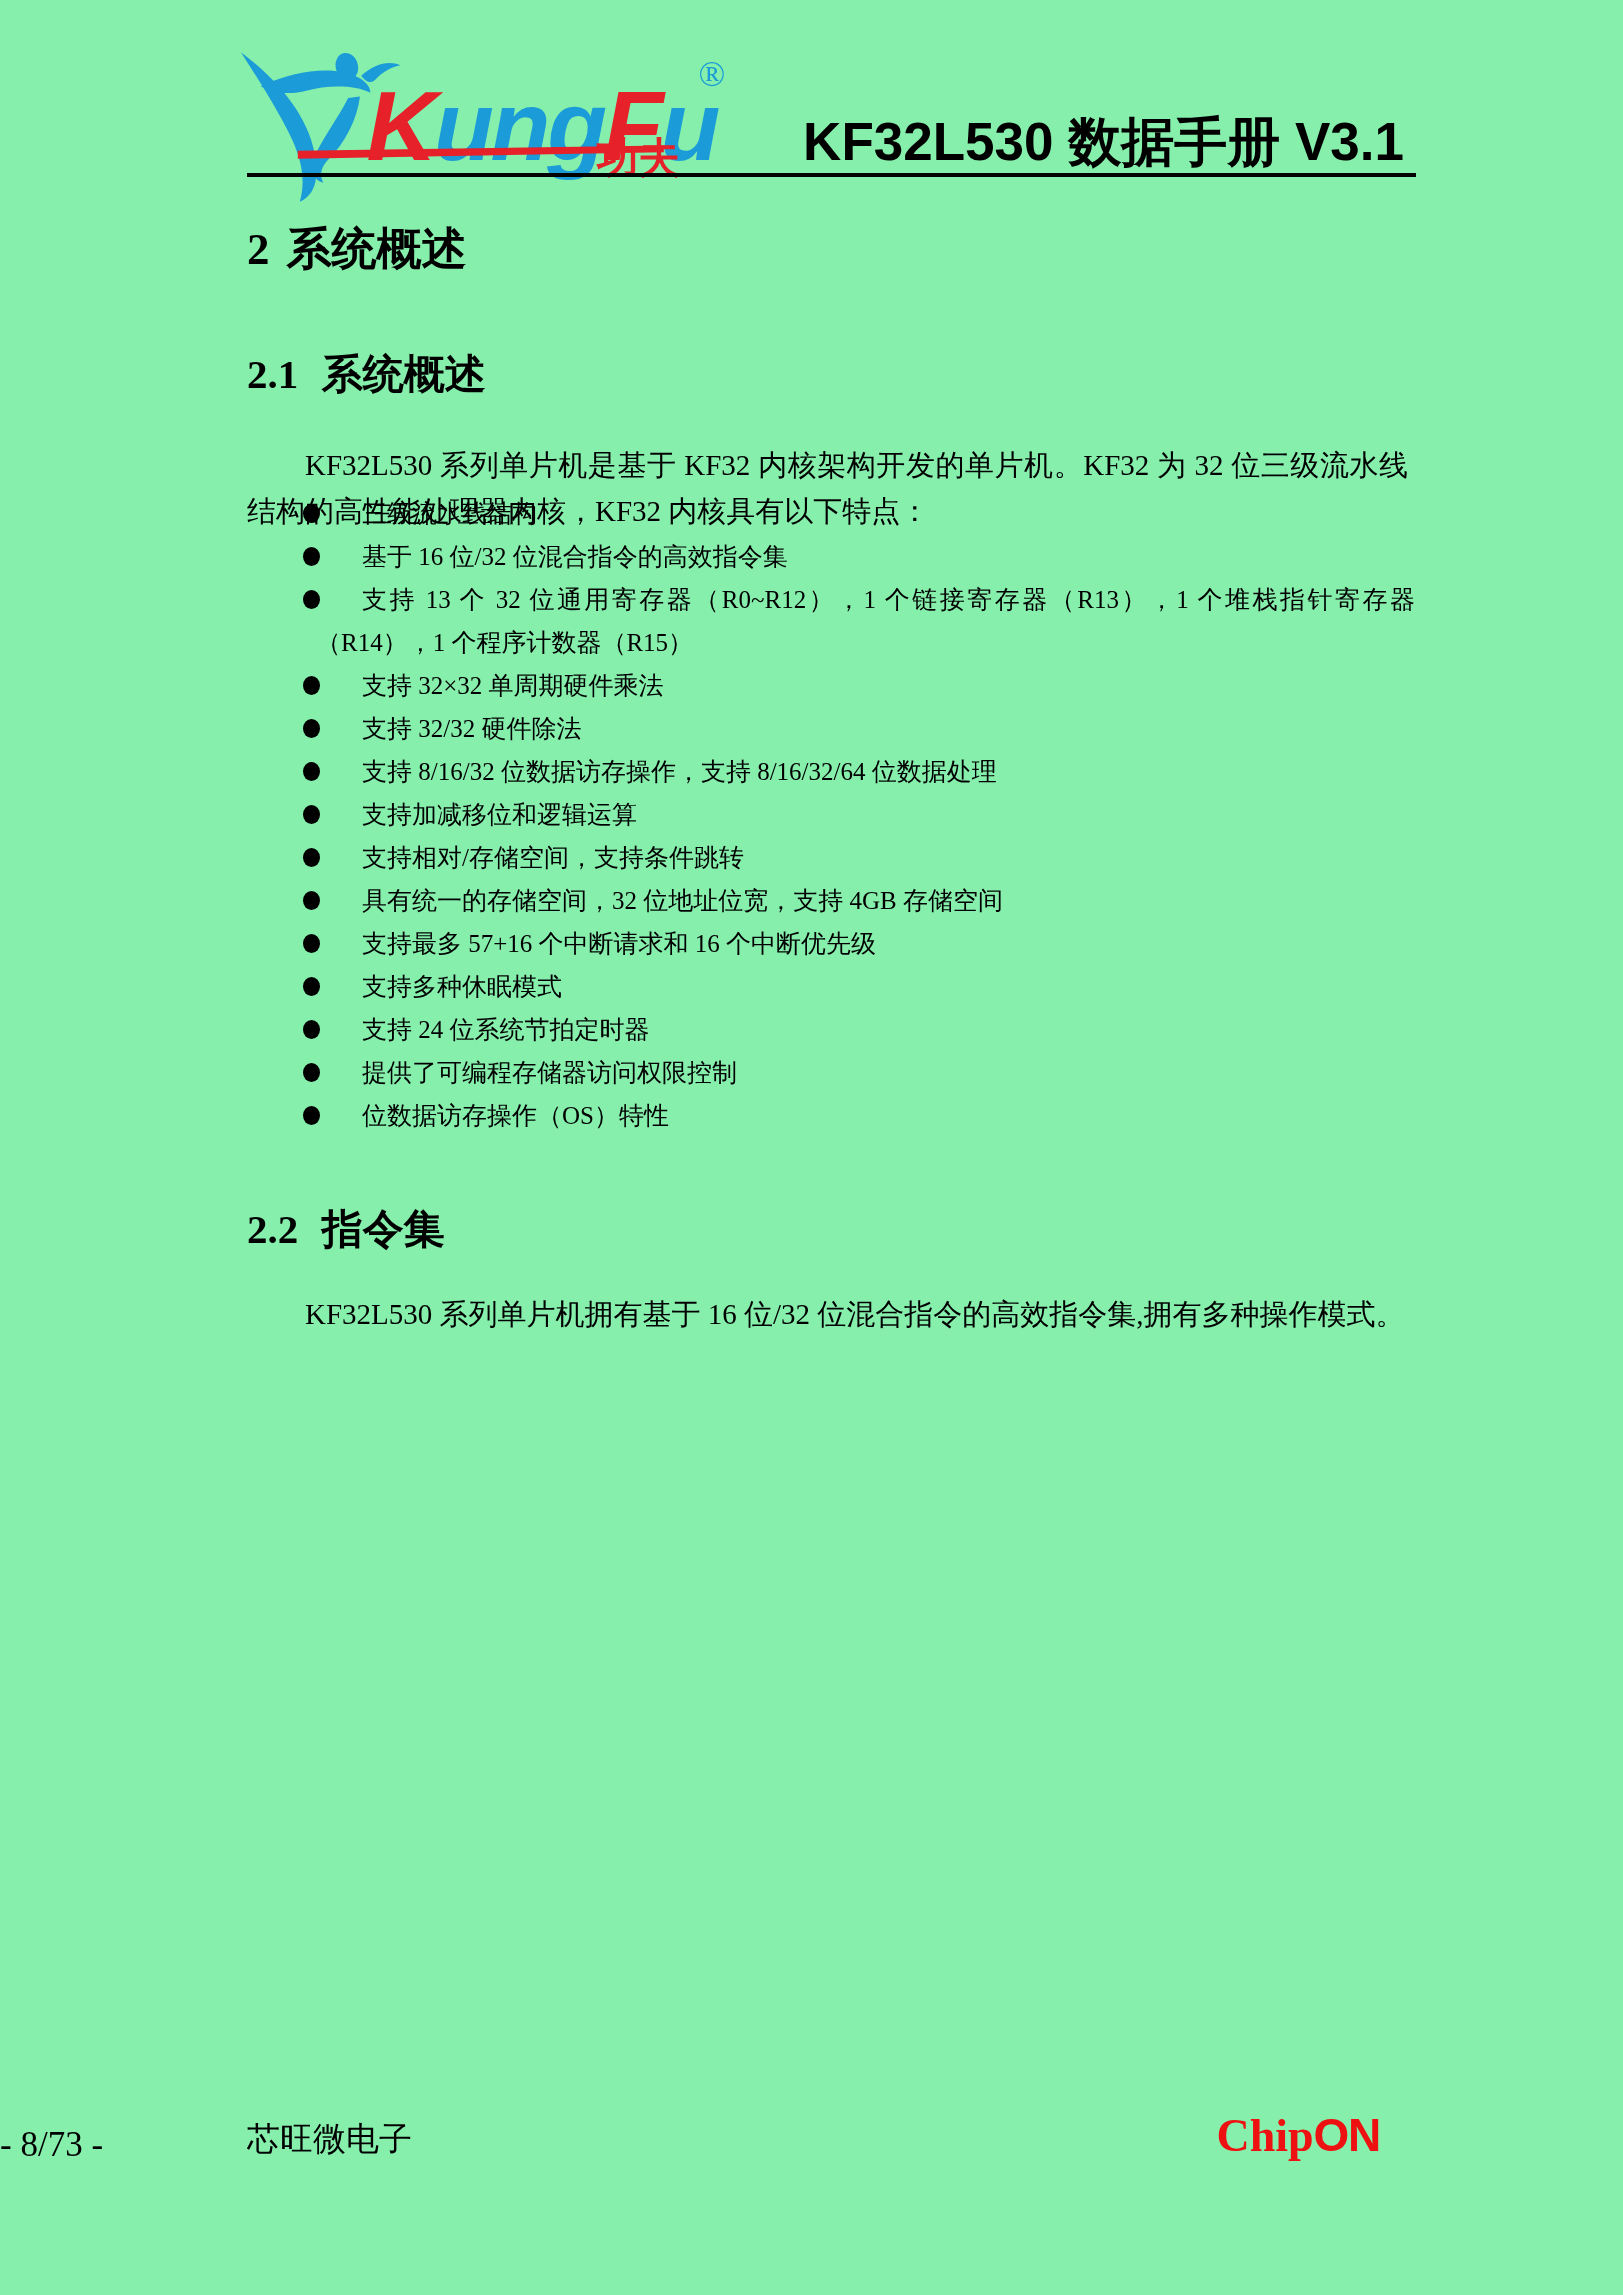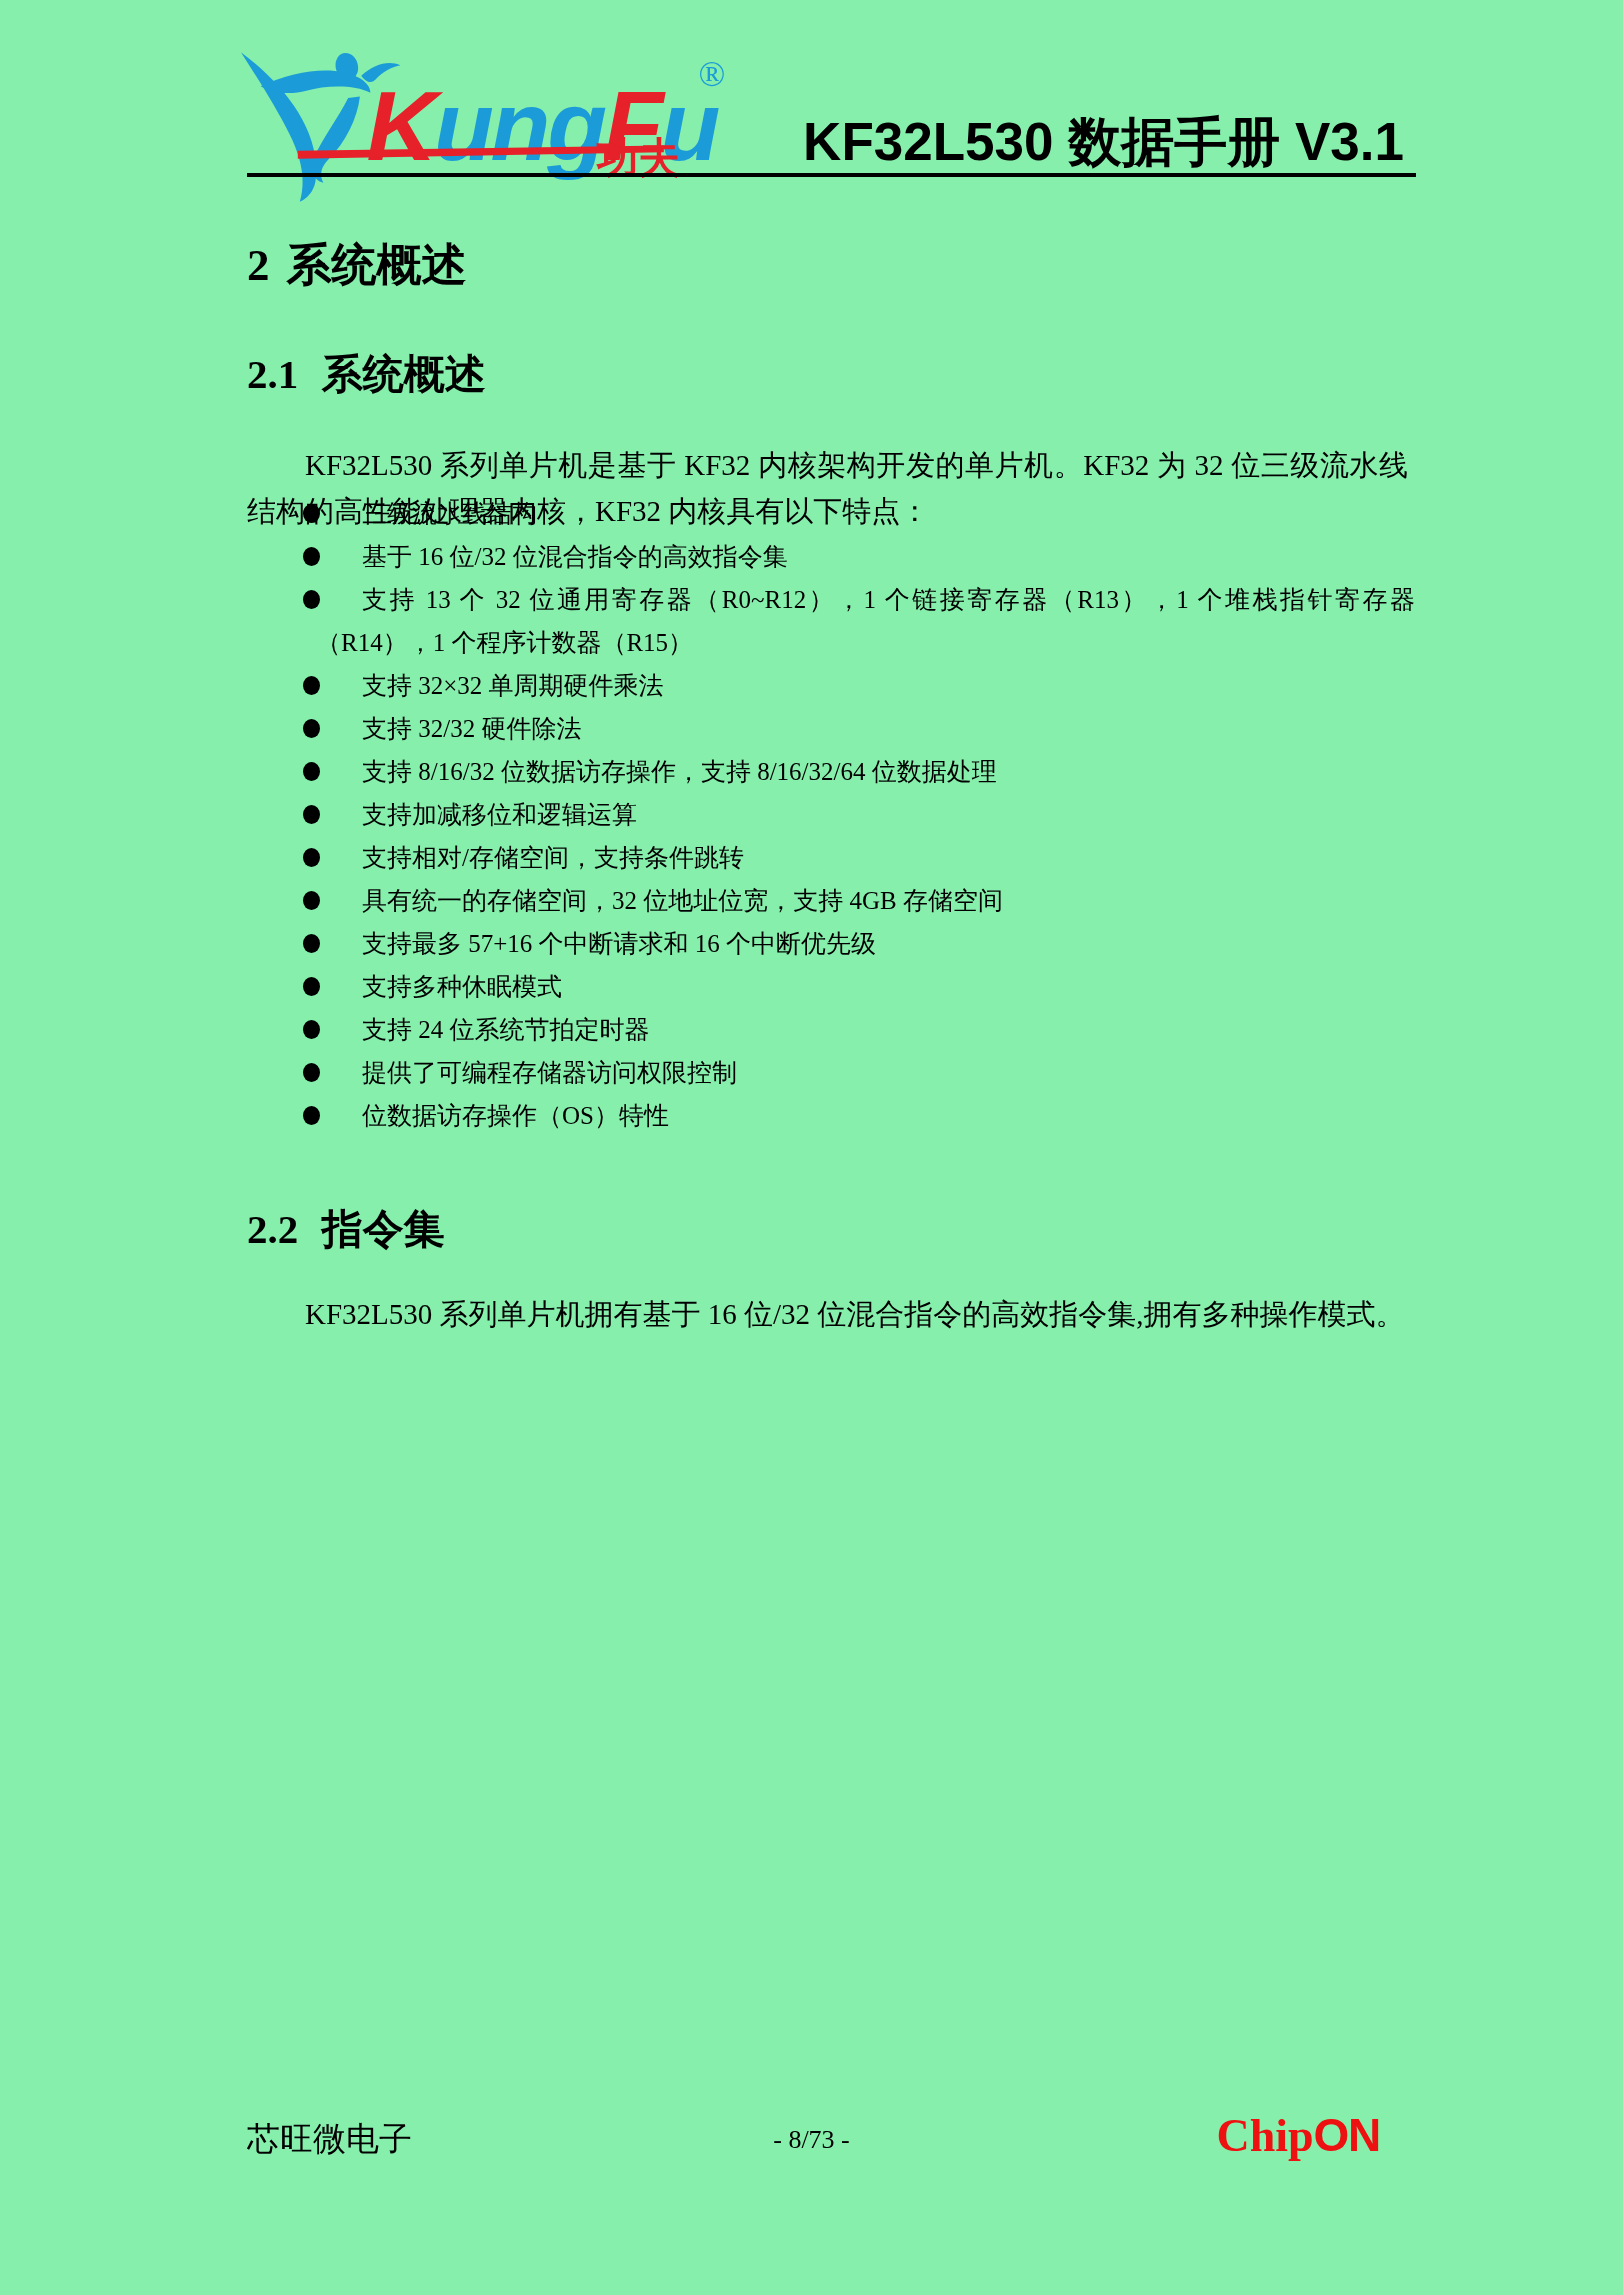--- a/index.html
+++ b/index.html
@@ -9,21 +9,21 @@
   }
   
   .kungfu-logo { position:absolute; left:111px; top:26px; }
   .doc-title {
     position:absolute; top:120px; right:219px;
     font-family:"Liberation Sans", sans-serif; font-weight:bold;
     font-size:53px; line-height:43px; white-space:nowrap;
   }
   .header-rule { position:absolute; left:247px; top:173px; width:1169px; height:3.9px; background:#000; }
   
-  .h1 { position:absolute; left:247px; top:210px; font-size:45px; line-height:50px; font-weight:bold; white-space:nowrap; }
+  .h1 { position:absolute; left:247px; top:194px; font-size:45px; line-height:50px; font-weight:bold; white-space:nowrap; }
   .h1 .sec-title { margin-left:17px; }
   .h2 { position:absolute; left:247px; font-size:41px; line-height:46px; font-weight:bold; white-space:nowrap; }
   .h2 .sec-title { margin-left:23.6px; }
   .h2-21 { top:317px; }
   .h2-22 { top:1172px; }
   
   .body-par {
     position:absolute; left:247px; width:1161px;
     font-size:29px; line-height:46px; text-indent:58px; text-align:justify;
   }
@@ -35,21 +35,21 @@
     list-style:none; margin:0; padding:0;
     font-size:25px; line-height:43px;
   }
   .bullets li { position:relative; padding-left:69px; text-indent:46px; text-align:justify; }
   .bullet-dot {
     position:absolute; left:56px; top:12.4px; width:17px; height:19px;
     background:#000; border-radius:50%; display:block;
   }
   
   .footer-company { position:absolute; left:247px; top:2122px; font-size:33px; line-height:34px;text-align:center; }
-  .footer-page { position:absolute; left:0; top:2125px; width:1623px; text-align:center; font-size:26px; }
+  .footer-page { position:absolute; left:0; top:2125px; width:1623px; text-align:left; font-size:35px; }
   .chipon { position:absolute; right:243px; top:2112px; font-size:46px; line-height:46px; color:#ee1111; white-space:nowrap; }
   .chipon .chip { font-family:"Liberation Serif", serif; font-weight:bold; }
   .chipon .on { font-family:"Liberation Sans", sans-serif; font-weight:800; letter-spacing:-1.3px; }
 </style>
 </head>
 <body>
 
 <div class="page">
 
   <header>

